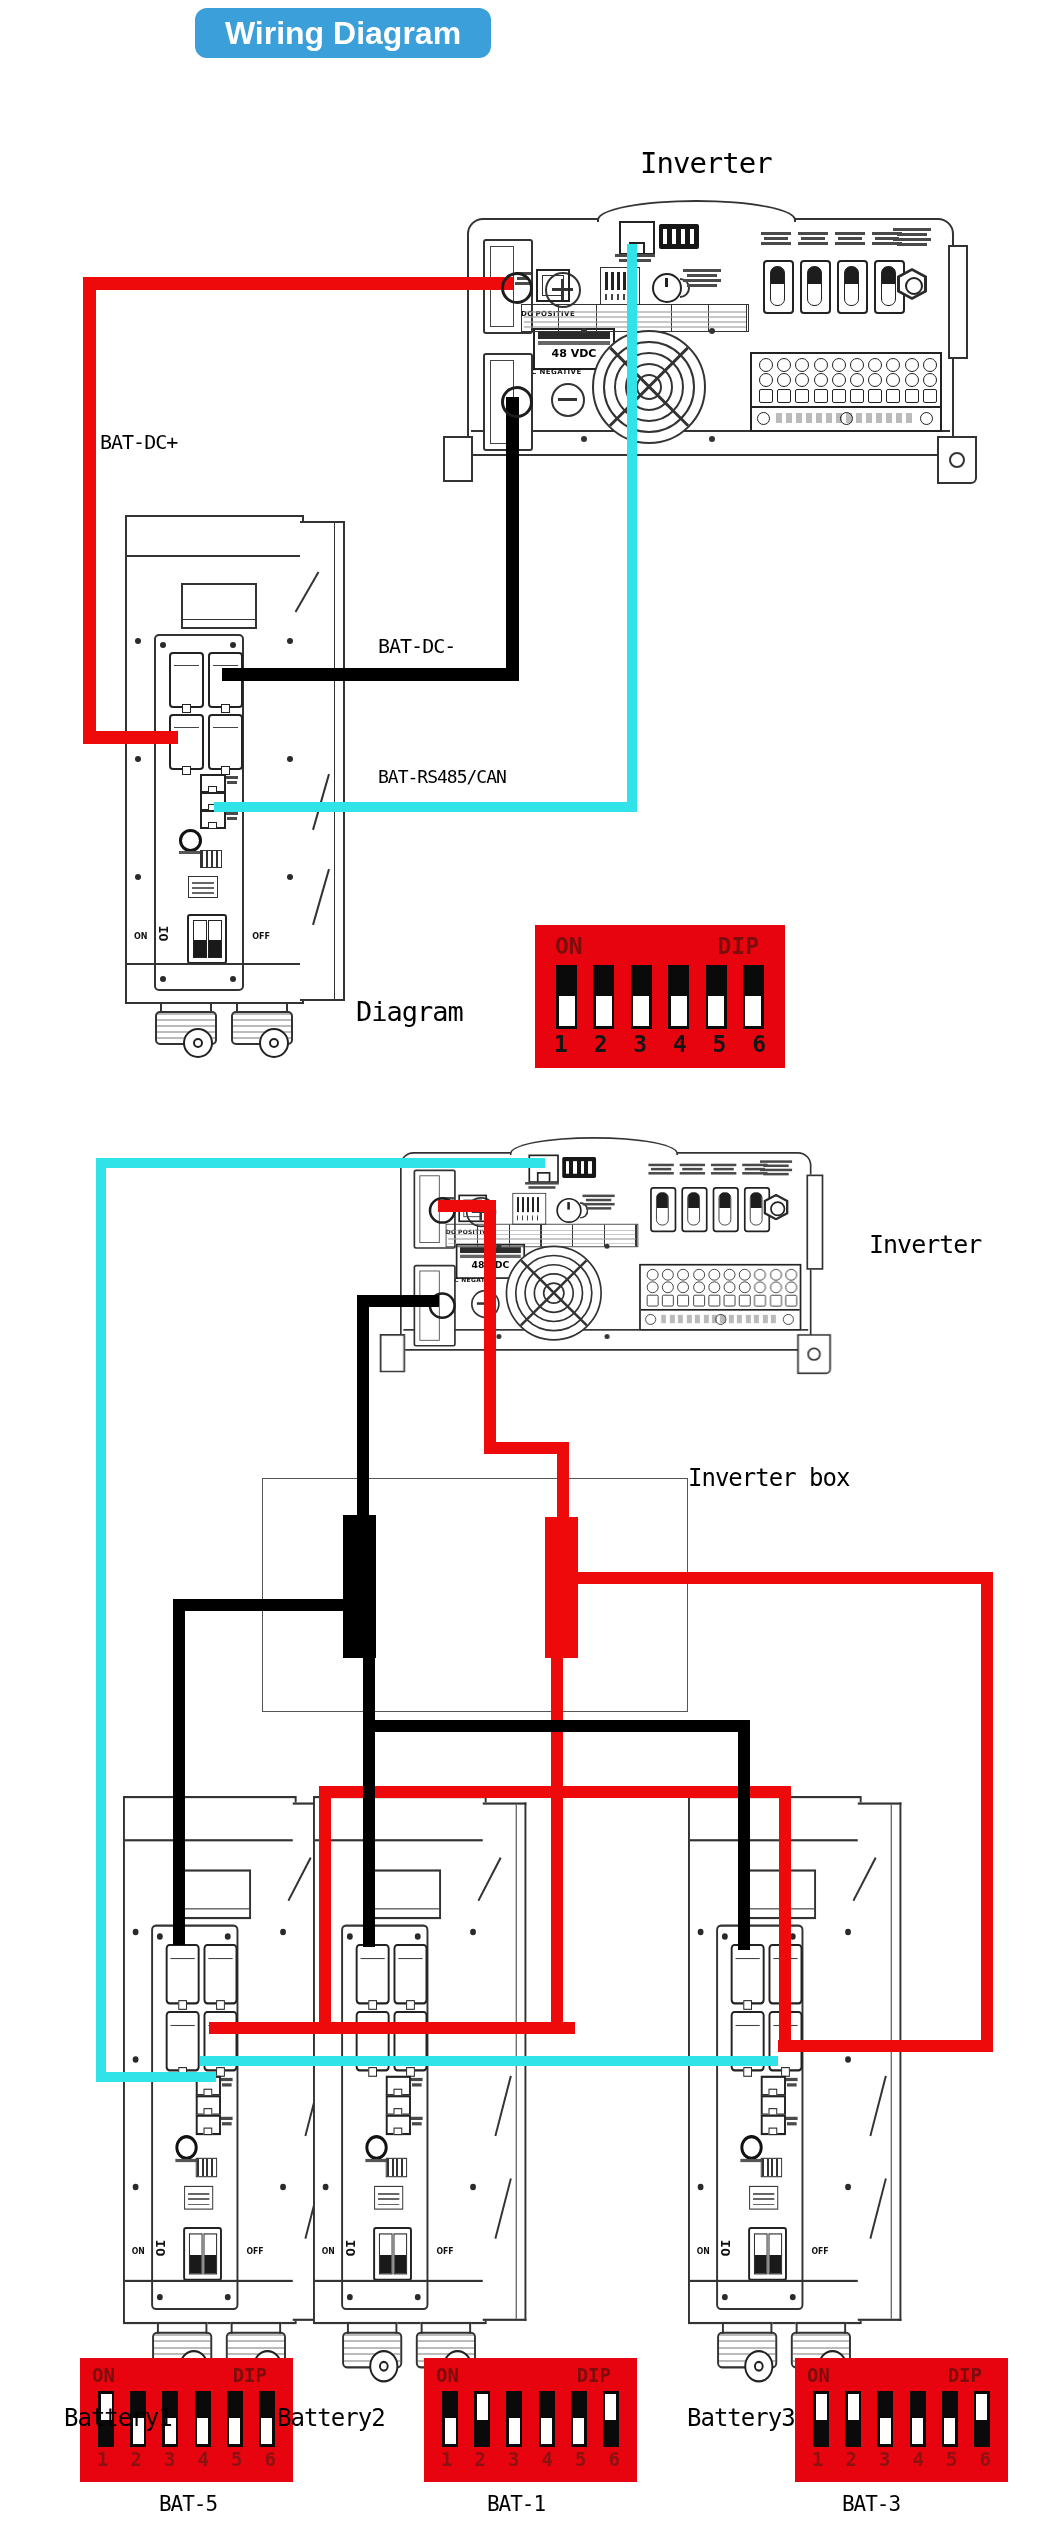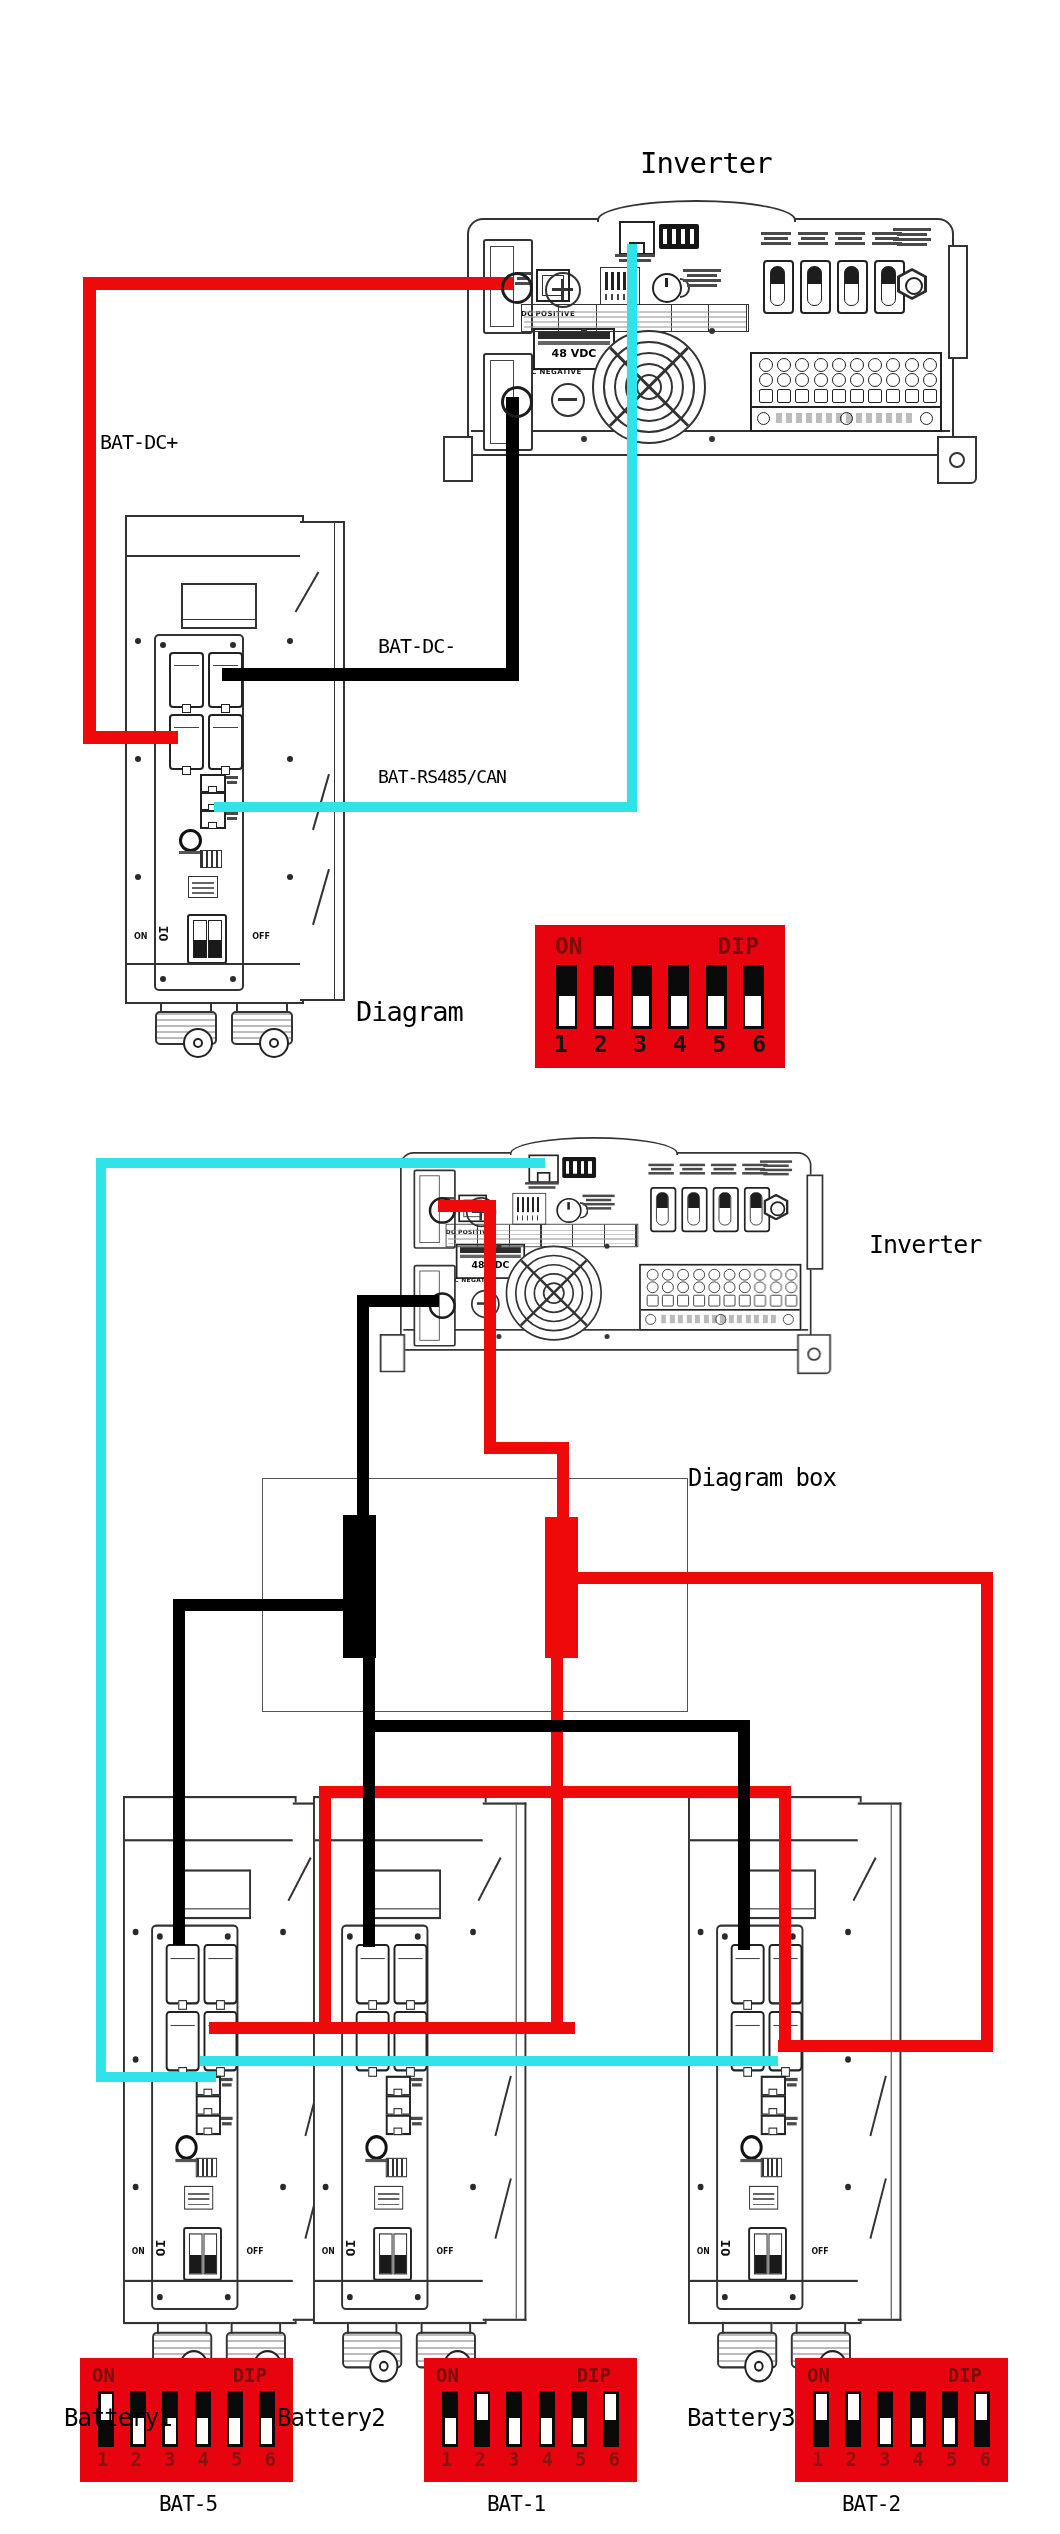--- a/index.html
+++ b/index.html
@@ -147,34 +147,37 @@
   .dip-small .dip-head{padding:6px 26px 0 12px;font-size:19px}
   .dip-small .dip-slots{padding:0 18px;margin-top:5px}
   .dip-small .slot{width:16px;height:56px}
   .dip-small .dip-nums{padding:0 17px;font-size:19px;color:#8c1212;margin-top:1px}
 </style>
 </head>
 <body>
 
 <div class="canvas">
 
+  <div class="title-pill">
+      <span>Wiring Diagram</span>
+    </div>
 
   <div class="dlabel" style="left:640px;top:146px;font-size:29px">Inverter</div>
   <div class="dlabel" style="left:100px;top:430px;font-size:20px">BAT-DC+</div>
   <div class="dlabel" style="left:378px;top:634px;font-size:20px">BAT-DC-</div>
   <div class="dlabel" style="left:378px;top:766px;font-size:18px">BAT-RS485/CAN</div>
   <div class="dlabel" style="left:356px;top:996px;font-size:27px">Diagram</div>
   <div class="dlabel" style="left:869px;top:1230px;font-size:25px">Inverter</div>
-  <div class="dlabel" style="left:688px;top:1464px;font-size:24px">Diagram box</div>
+  <div class="dlabel" style="left:688px;top:1464px;font-size:24px">Inverter box</div>
   <div class="dlabel" style="left:64px;top:2404px;font-size:24px">Battery1</div>
   <div class="dlabel" style="left:277px;top:2404px;font-size:24px">Battery2</div>
   <div class="dlabel" style="left:687px;top:2404px;font-size:24px">Battery3</div>
   <div class="dlabel" style="left:118px;top:2492px;width:140px;text-align:center;font-size:21px">BAT-5</div>
   <div class="dlabel" style="left:446px;top:2492px;width:140px;text-align:center;font-size:21px">BAT-1</div>
-  <div class="dlabel" style="left:801px;top:2492px;width:140px;text-align:center;font-size:21px">BAT-2</div>
+  <div class="dlabel" style="left:801px;top:2492px;width:140px;text-align:center;font-size:21px">BAT-3</div>
 
   <div class="combiner"></div>
 
   <div class="wire red" style="left:83px;top:277px;width:430px;height:13px"></div>
   <div class="wire red" style="left:83px;top:277px;width:13px;height:467px"></div>
   <div class="wire red" style="left:83px;top:731px;width:95px;height:13px"></div>
   <div class="wire blk" style="left:506px;top:397px;width:13px;height:284px"></div>
   <div class="wire blk" style="left:222px;top:668px;width:290px;height:13px"></div>
   <div class="wire cyan" style="left:627px;top:244px;width:10px;height:568px"></div>
   <div class="wire cyan" style="left:214px;top:802px;width:418px;height:10px"></div>

